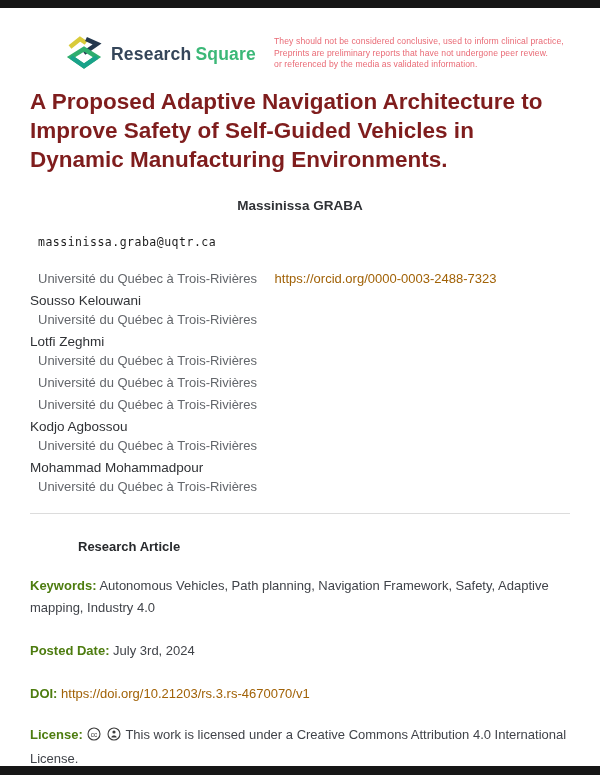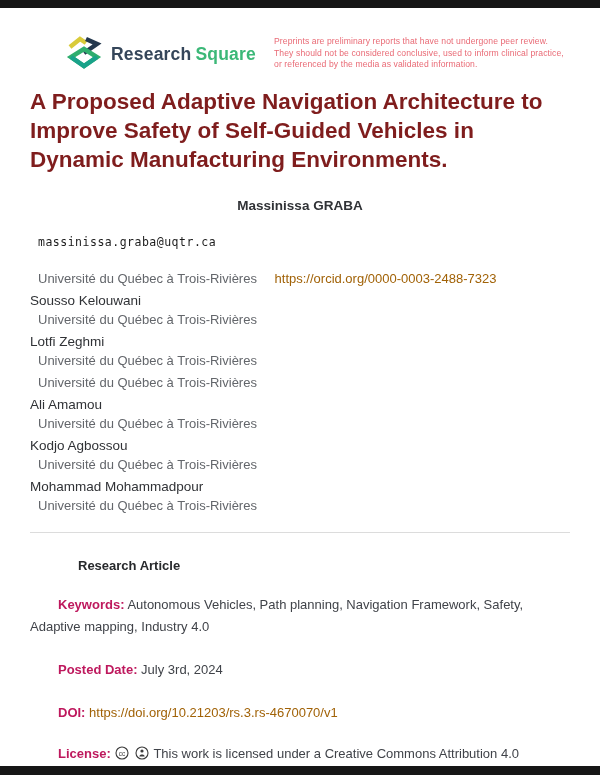--- a/index.html
+++ b/index.html
@@ -37,21 +37,21 @@
   .ca-affil-row a.link{margin-left:14px;}
 
   .author{margin-top:7px;}
   .author-name{font-size:13.5px;font-weight:normal;color:#303236;}
   .author-affil{margin:4px 0 6px 8px;font-size:13px;color:#63666b;}
 
   .divider{border:none;border-top:1px solid #dcdcdc;margin:19px 0 0 0;}
 
   .article-type{margin-top:25px;font-size:13px;font-weight:bold;color:#27292c;padding-left:48px;}
   .para{margin-top:21px;font-size:13px;line-height:22px;color:#404349;}
-  .para b{color:#be185d;margin-left:28px;}
+  .para b{color:#4d7c0f;}
   .license-line{margin-top:19px;}
   .cc-badge{display:inline-block;vertical-align:-2px;margin:0 1px;}
 </style>
 </head>
 <body>
 
 <div class="edge-bar top"></div>
 
 <div class="header">
   <div class="logo">
@@ -59,22 +59,22 @@
       <svg width="36" height="33" viewBox="0 0 36 33">
         <polyline points="4,11 14,3 20,7" fill="none" stroke="#d9cb3a" stroke-width="4.5"></polyline>
         <polyline points="20,3 31,8 18,17" fill="none" stroke="#24384e" stroke-width="4.5"></polyline>
         <polygon points="18,13 31,21 18,30 5,21" fill="none" stroke="#2fae6e" stroke-width="4.5"></polygon>
         <polyline points="5,21 18,30 31,21" fill="none" stroke="#19a28a" stroke-width="4.5"></polyline>
       </svg>
     </span>
     <span class="logo-text"><span class="research">Research</span><span class="square">Square</span></span>
   </div>
   <div class="disclaimer">
+    <div>They should not be considered conclusive, used to inform clinical practice,</div>
     <div>Preprints are preliminary reports that have not undergone peer review.</div>
-    <div>They should not be considered conclusive, used to inform clinical practice,</div>
     <div>or referenced by the media as validated information.</div>
   </div>
 </div>
 
 <h1 class="title">A Proposed Adaptive Navigation Architecture to Improve Safety of Self-Guided Vehicles in Dynamic Manufacturing Environments.</h1>
 
 <div class="content">
 
   <div class="ca-name">Massinissa GRABA</div>
   <div class="ca-email">massinissa.graba@uqtr.ca</div>
@@ -88,21 +88,20 @@
     <div class="author-affil">Université du Québec à Trois-Rivières</div>
   </div>
   <div class="author">
     <div class="author-name">Lotfi Zeghmi</div>
     <div class="author-affil">Université du Québec à Trois-Rivières</div>
   </div>
   <div class="author">
     <div class="author-affil">Université du Québec à Trois-Rivières</div>
   </div>
   <div class="author">
-    <div class="author-name">Ali Amamou</div>
     <div class="author-affil">Université du Québec à Trois-Rivières</div>
   </div>
   <div class="author">
     <div class="author-name">Kodjo Agbossou</div>
     <div class="author-affil">Université du Québec à Trois-Rivières</div>
   </div>
   <div class="author">
     <div class="author-name">Mohammad Mohammadpour</div>
     <div class="author-affil">Université du Québec à Trois-Rivières</div>
   </div>

